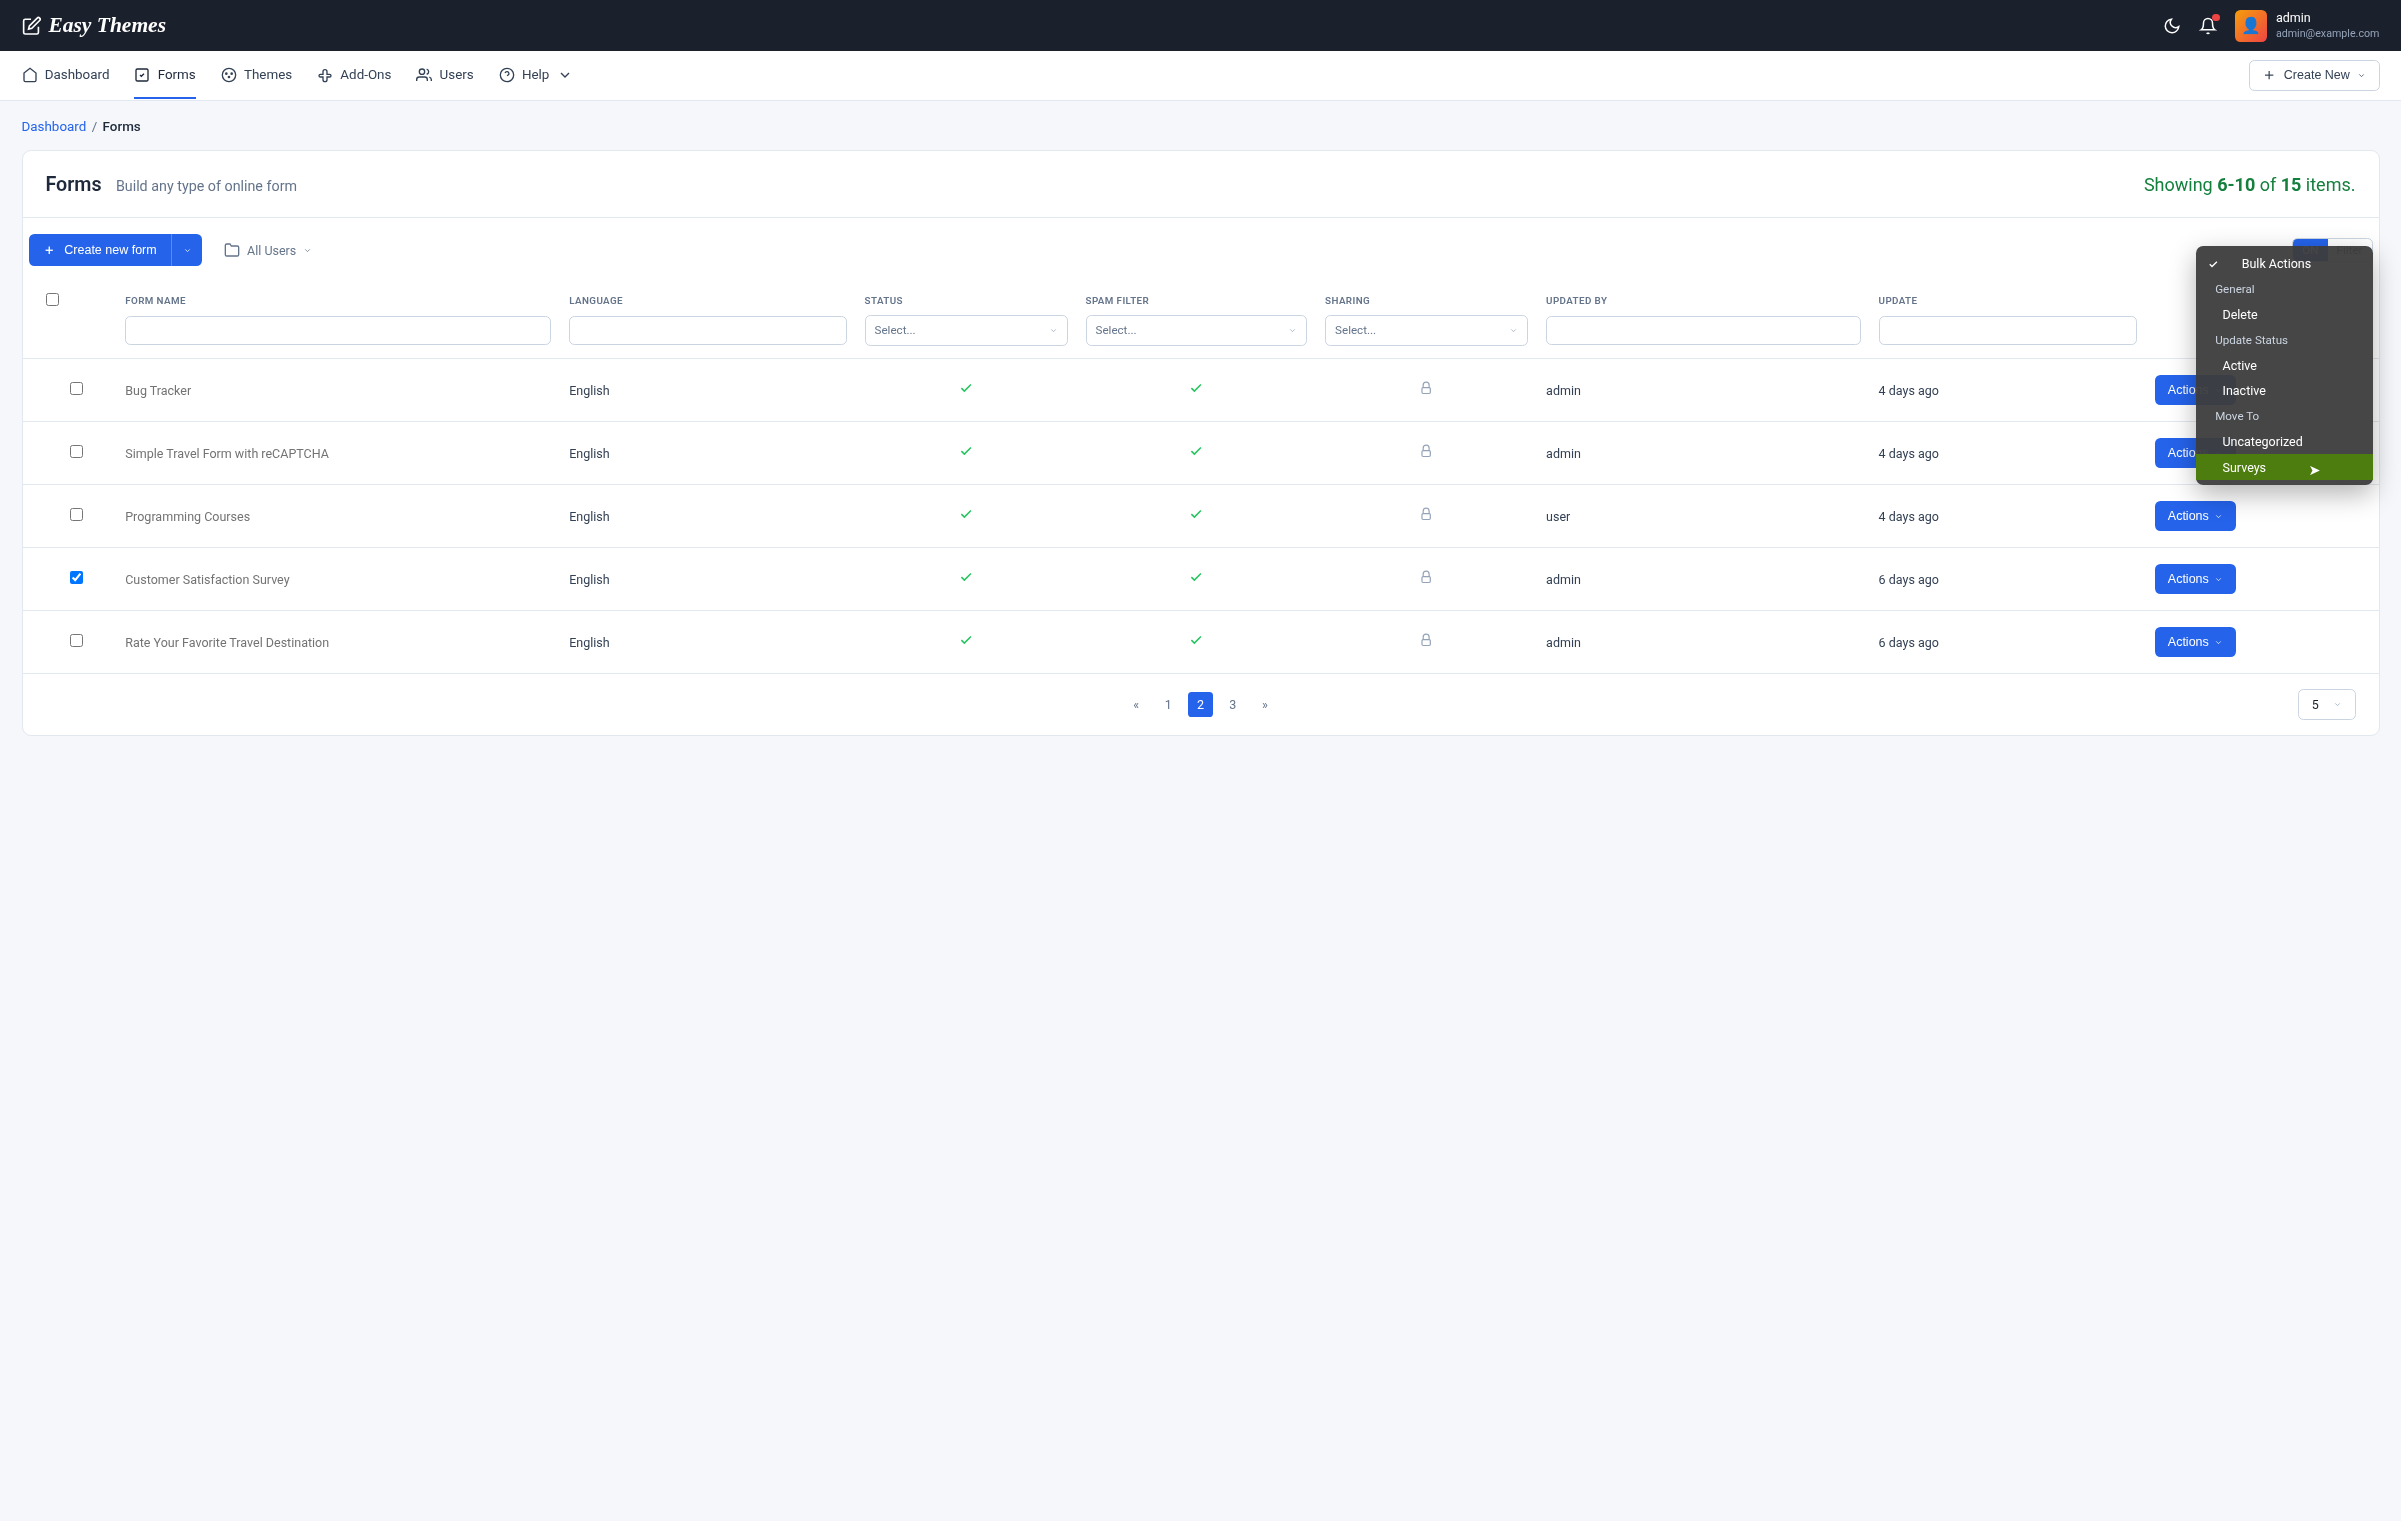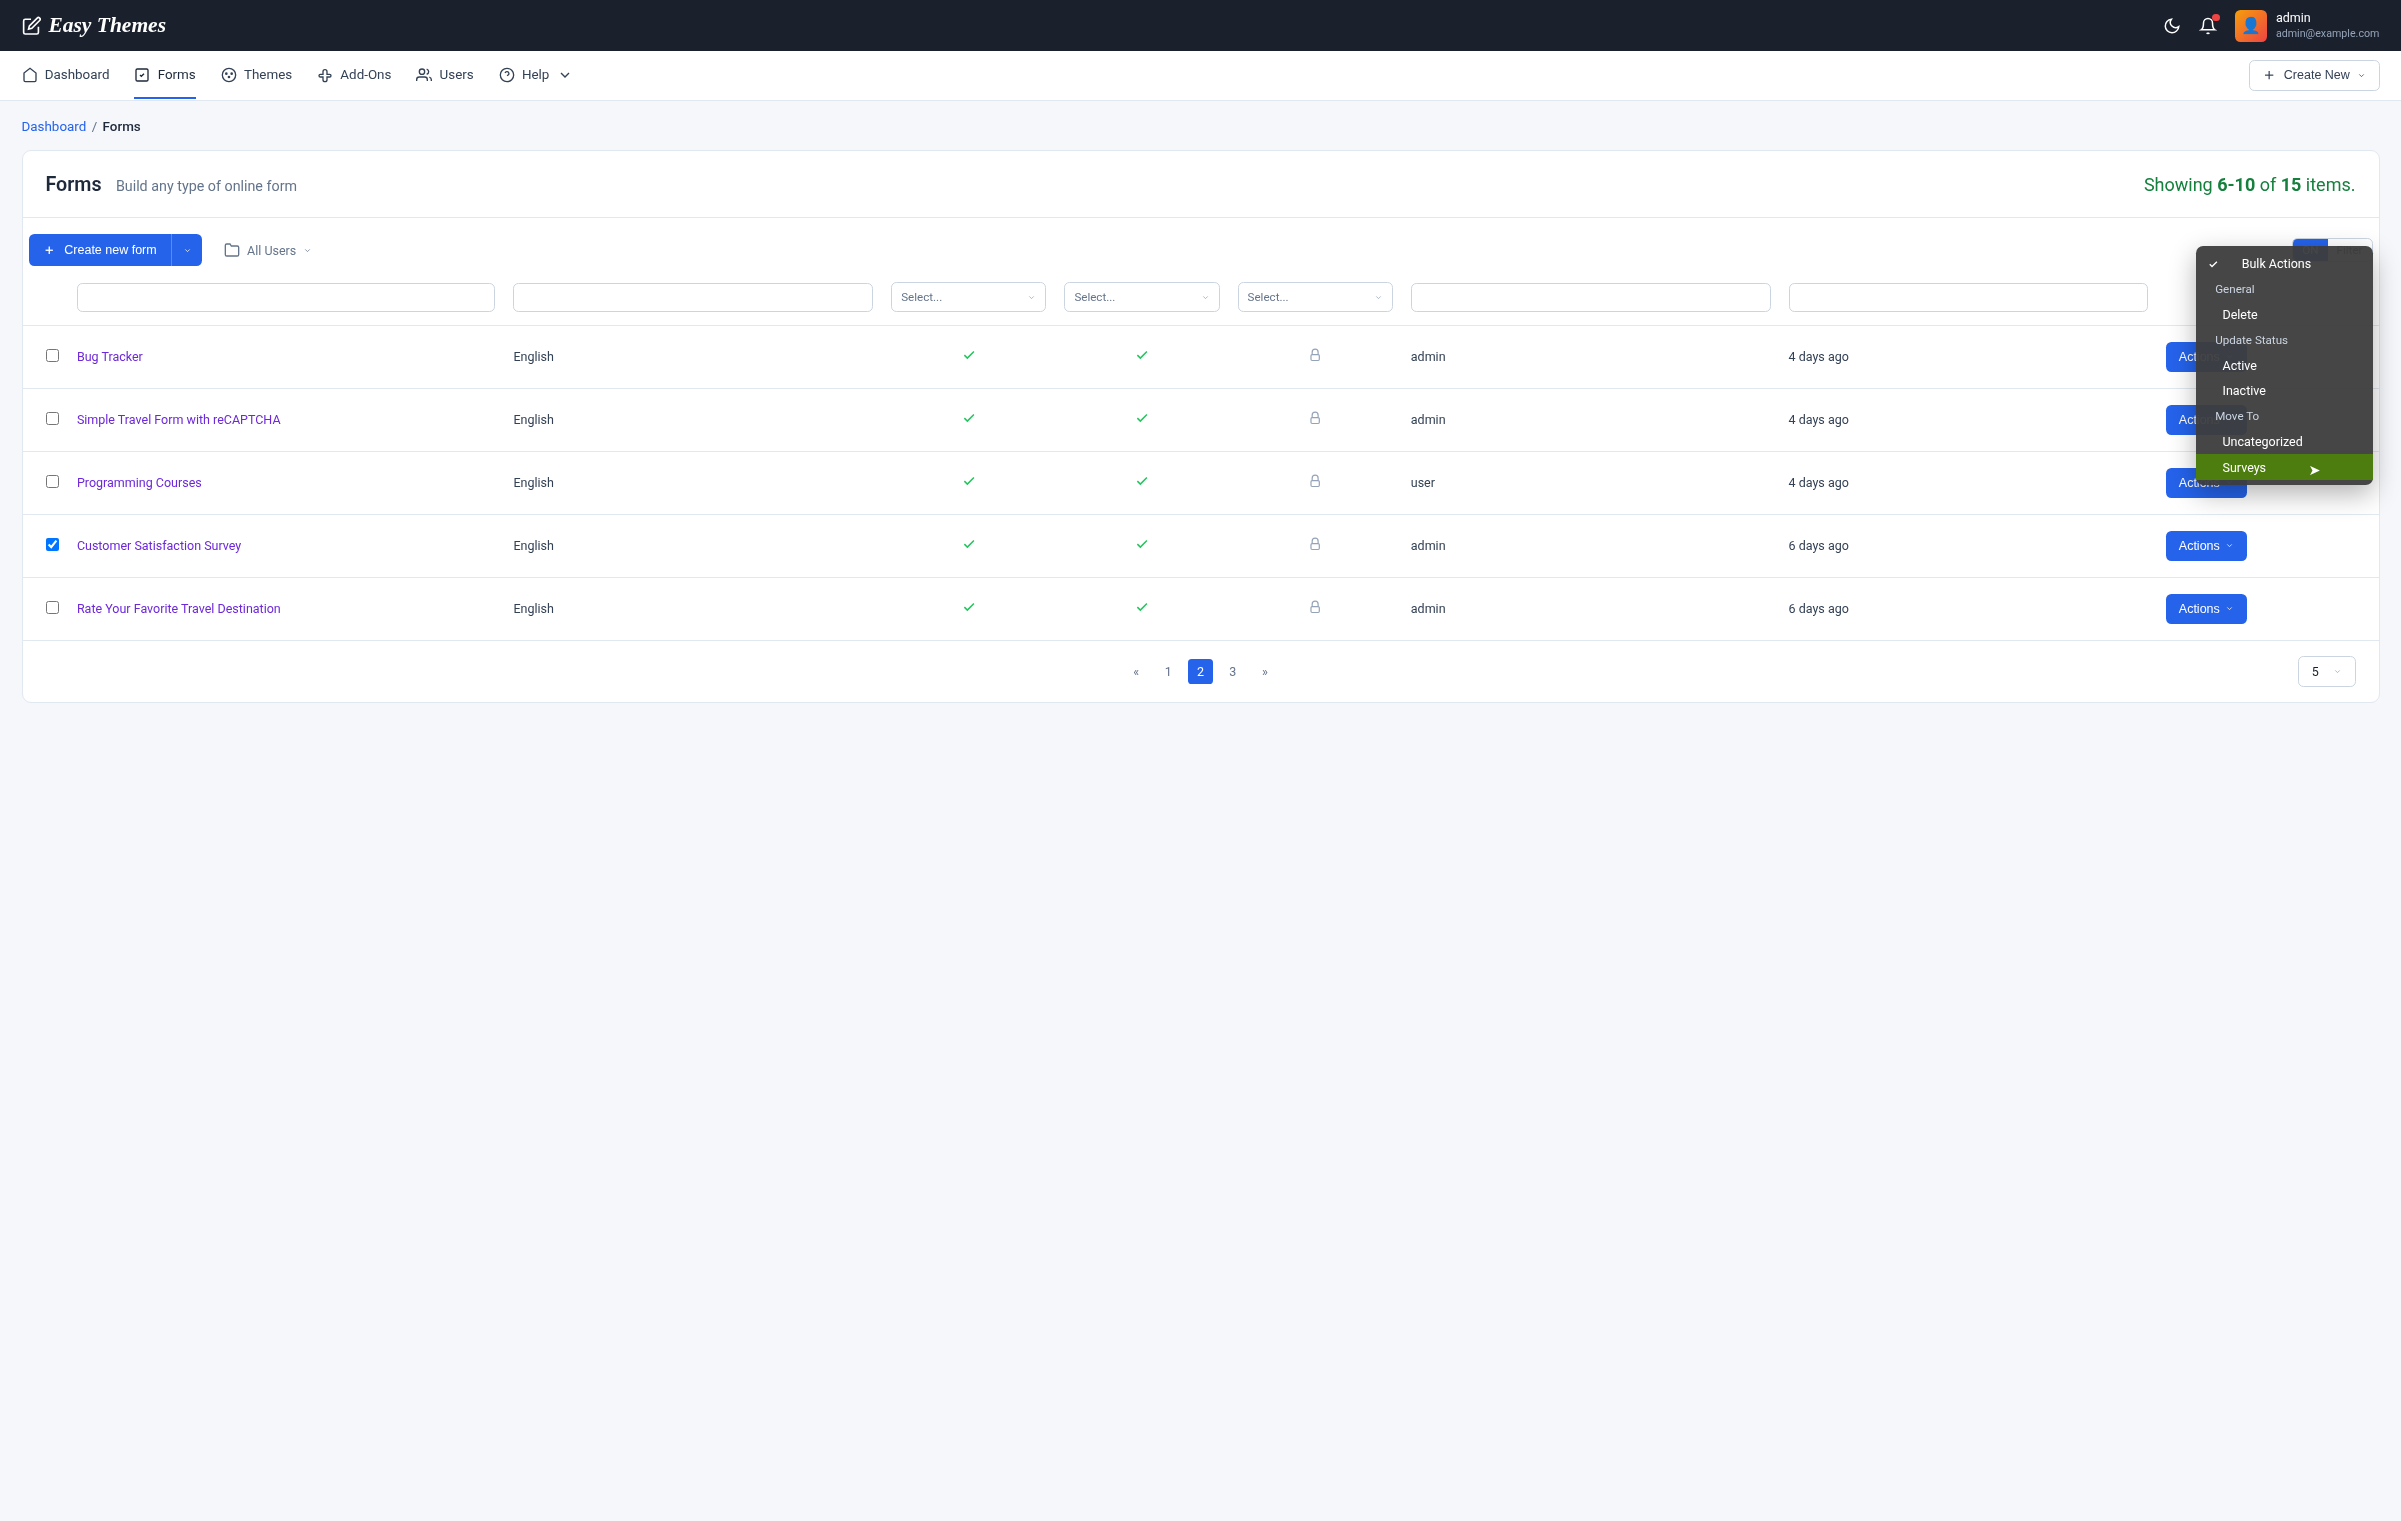--- a/index.html
+++ b/index.html
@@ -62,21 +62,21 @@
 
 table.data { width: 100%; border-collapse: collapse; }
 table.data thead th { text-align: left; font-size: 9.8px; font-weight: 600; letter-spacing: 0.4px; color: #64748b; padding: 10.7px 9px 7.2px; }
 table.data thead tr.filters td { padding: 0 9px 12.5px; }
 .checkbox-col { width: 45px; text-align: center; padding-left: 23px !important; }
 .filter-input { width: 100%; border: 0.9px solid #cbd5e1; border-radius: 5.4px; padding: 7.2px 9px; font-size: 11.6px; }
 .filter-select { width: 100%; border: 0.9px solid #cbd5e1; border-radius: 5.4px; padding: 7.2px 9px; font-size: 11.6px; color: #64748b; display: flex; justify-content: space-between; align-items: center; background:#fff; }
 table.data tbody tr { border-top: 0.9px solid #e2e8f0; }
 table.data tbody td { padding: 16px 9px; font-size: 12.5px; color: #334155; vertical-align: middle; }
 table.data tbody td.checkbox-col { padding-left: 23px; }
-.form-name-link { color: #6d28d9; text-decoration: none; text-align: right; }
+.form-name-link { color: #737373; text-decoration: none; text-align: right; }
 .check-icon { color: #22c55e; width: 14.3px; height: 14.3px; display:inline-block; }
 .lock-icon { color: #94a3b8; width: 14.3px; height: 14.3px; display:inline-block; }
 .actions-btn { background: #2563eb; color: #fff; border: none; padding: 8px 12.5px; border-radius: 5.4px; font-size: 12.5px; cursor: pointer; display: flex; align-items: center; gap: 5.4px; }
 input[type="checkbox"] { width: 13.4px; height: 13.4px; cursor: pointer; }
 
 
 .table-footer { display: flex; align-items: center; justify-content: center; padding: 18px; border-top: 0.9px solid #e2e8f0; position: relative; }
 .pagination { display: flex; gap: 7.2px; align-items: center; }
 .page-btn { min-width: 25px; height: 25px; display: flex; align-items: center; justify-content: center; border-radius: 3.6px; cursor: pointer; color: #64748b; font-size: 12.5px; }
 .page-btn.active { background: #2563eb; color: #fff; }
@@ -246,20 +246,31 @@
           <div class="bulk-group-label">Move To</div>
           <div class="bulk-item">Uncategorized</div>
           <div class="bulk-item highlighted">Surveys</div>
           <span class="bulk-cursor">➤</span>
         </div>
       </div>
     </div>
 
     <table class="data">
       <thead>
+        <tr>
+          <th class="checkbox-col"><input type="checkbox" style=""></th>
+          <th style="width:215px">FORM NAME</th>
+          <th style="width:143px">LANGUAGE</th>
+          <th style="width:107px" class="center">STATUS</th>
+          <th style="width:116px" class="center">SPAM FILTER</th>
+          <th style="width:107px" class="center">SHARING</th>
+          <th style="width:161px">UPDATED BY</th>
+          <th style="width:134px">UPDATE</th>
+          <th style="width:107px"></th>
+        </tr>
         <tr class="filters">
           <td class="checkbox-col"></td>
           <td><input class="filter-input" style=""></td>
           <td><input class="filter-input" style=""></td>
           <td>
               <div class="filter-select">
                 <span>Select...</span>
                 <svg class="caret" viewBox="0 0 24 24" fill="none" stroke="#94a3b8" stroke-width="2">
                   <polyline points="6 9 12 15 18 9"></polyline>
                 </svg>

